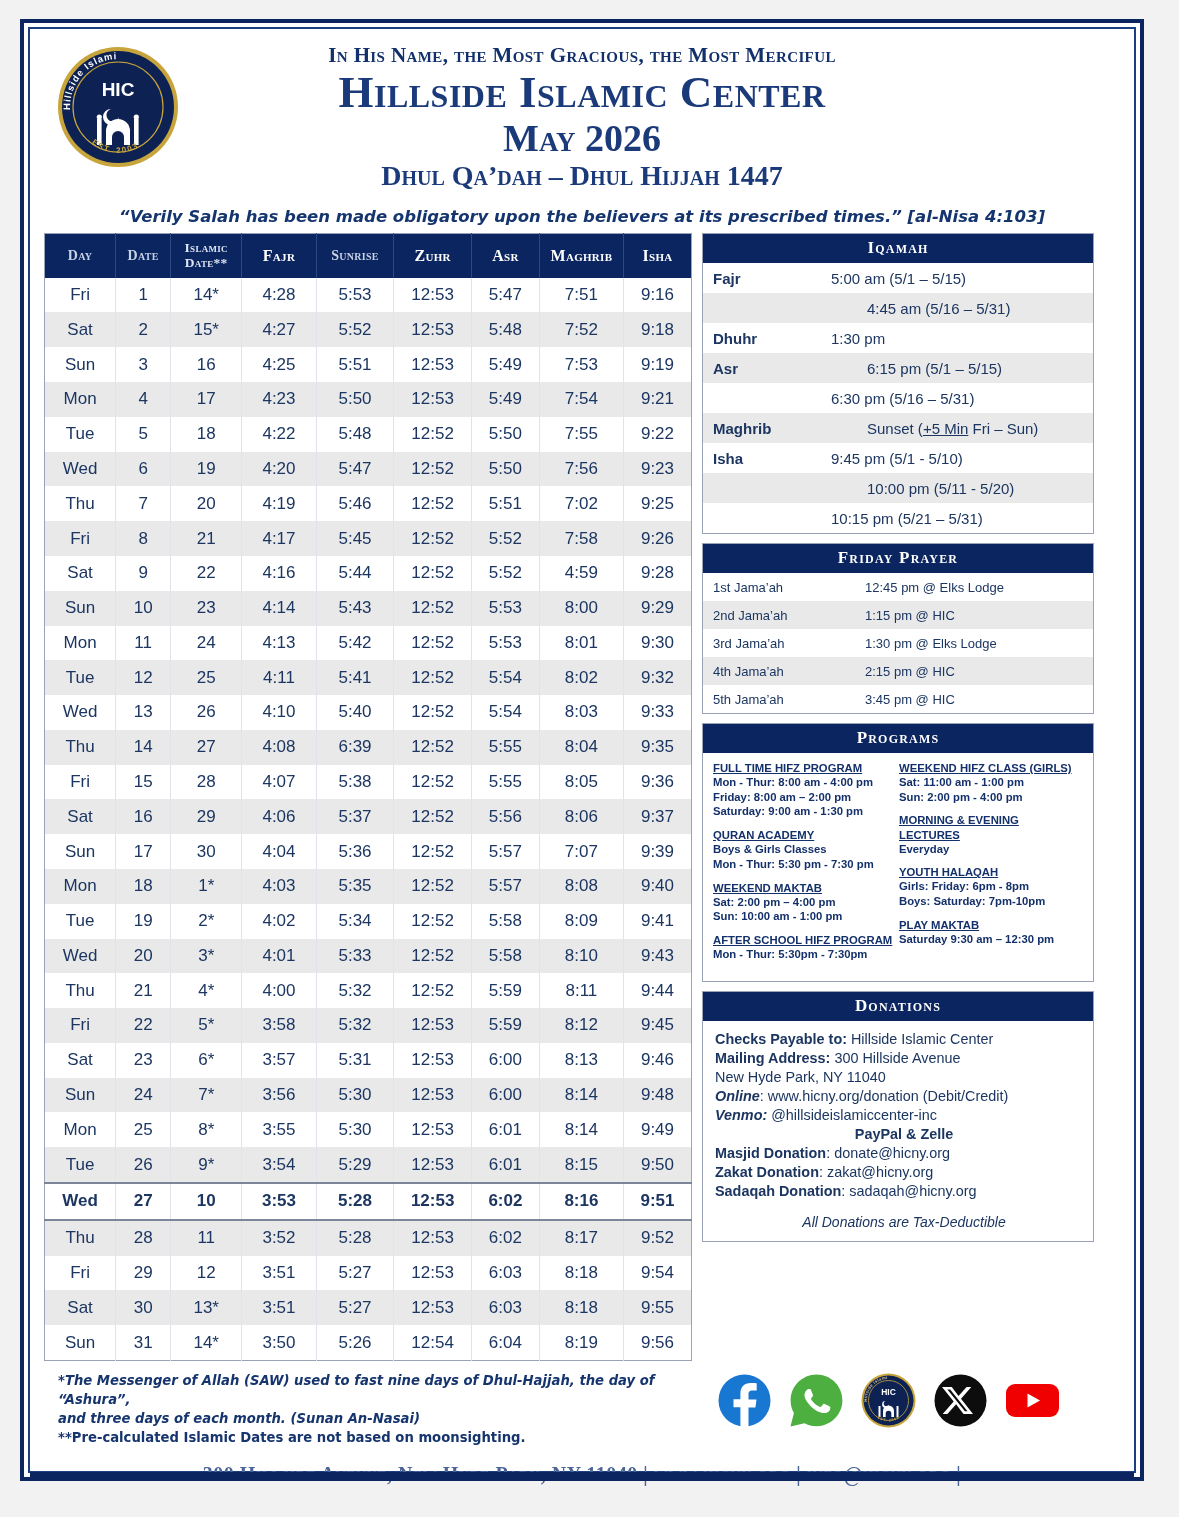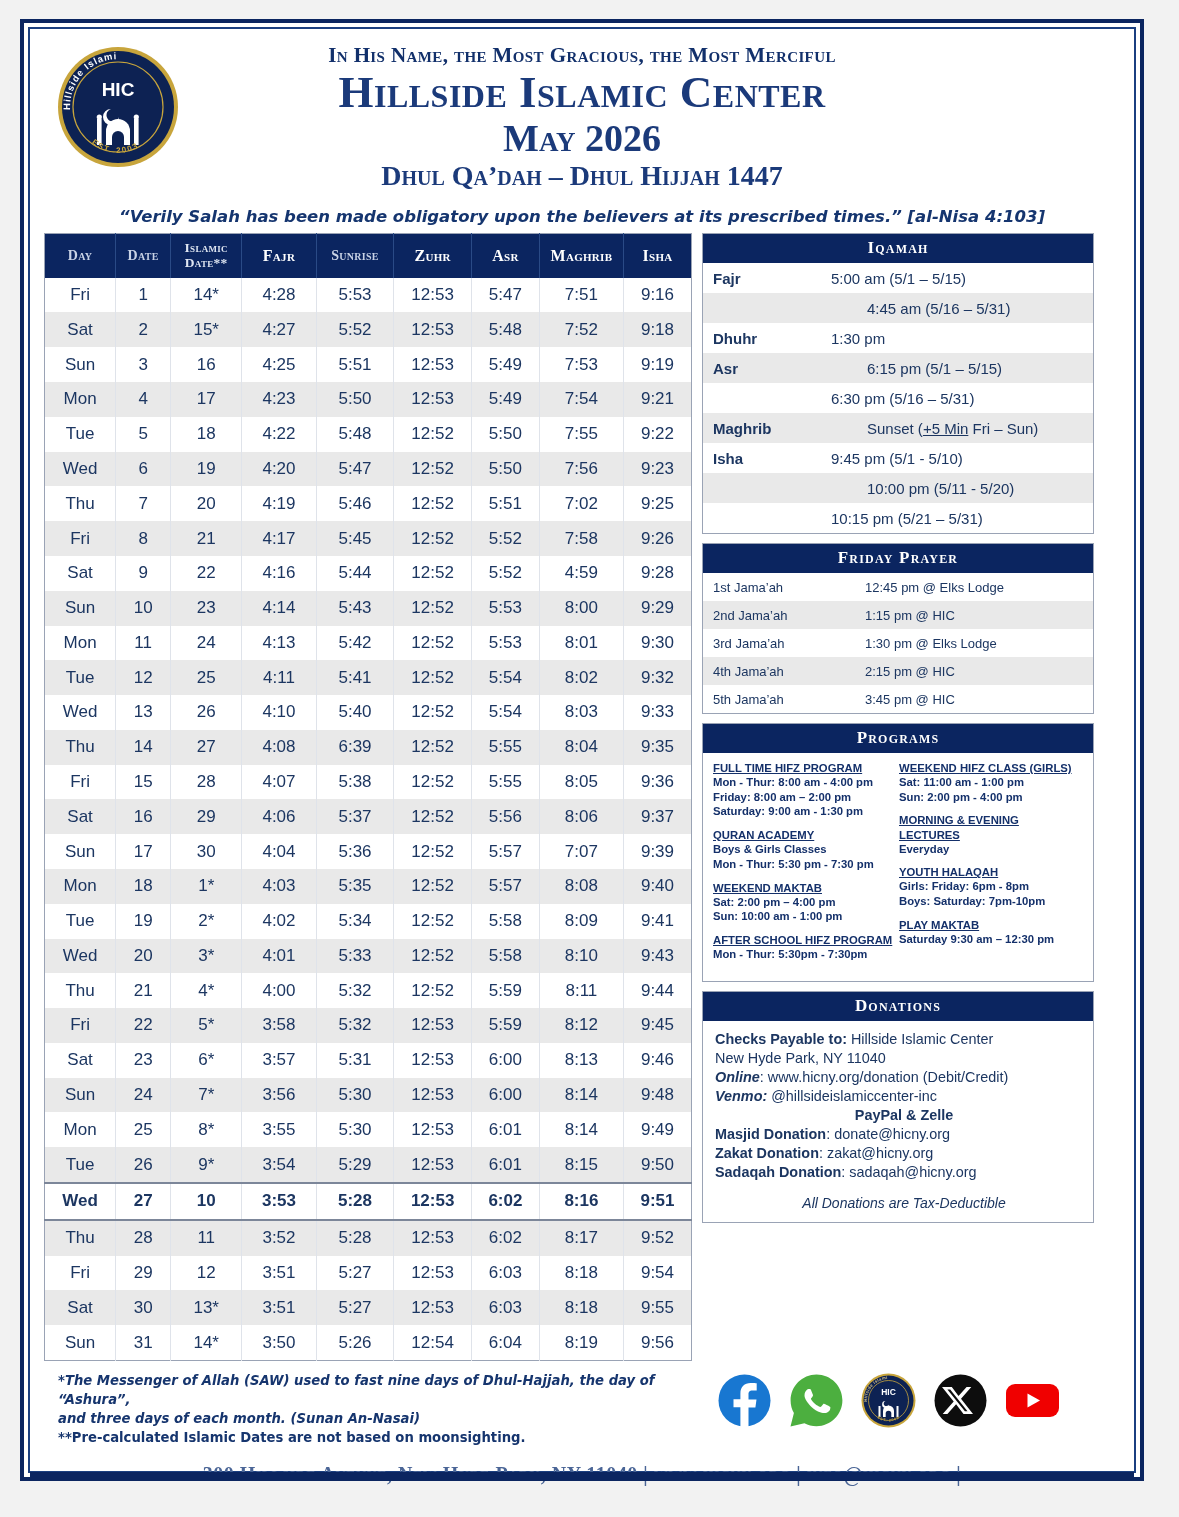--- a/index.html
+++ b/index.html
@@ -686,20 +686,24 @@
         </div>
       </div>
 
       <div class="panel">
         <div class="panel-head">Donations</div>
         <div class="don-body">
           <div>
             <b>Checks Payable to:</b>
             <span>Hillside Islamic Center</span>
           </div>
+          <div>
+            <b>Mailing Address:</b>
+            <span>300 Hillside Avenue</span>
+          </div>
           <div>New Hyde Park, NY 11040</div>
           <div>
             <span class="it-b">Online</span><span>: www.hicny.org/donation (Debit/Credit)</span>
           </div>
           <div>
             <span class="it-b">Venmo:</span>
             <span>@hillsideislamiccenter-inc</span>
           </div>
           <div class="don-center">PayPal &amp; Zelle</div>
           <div>

